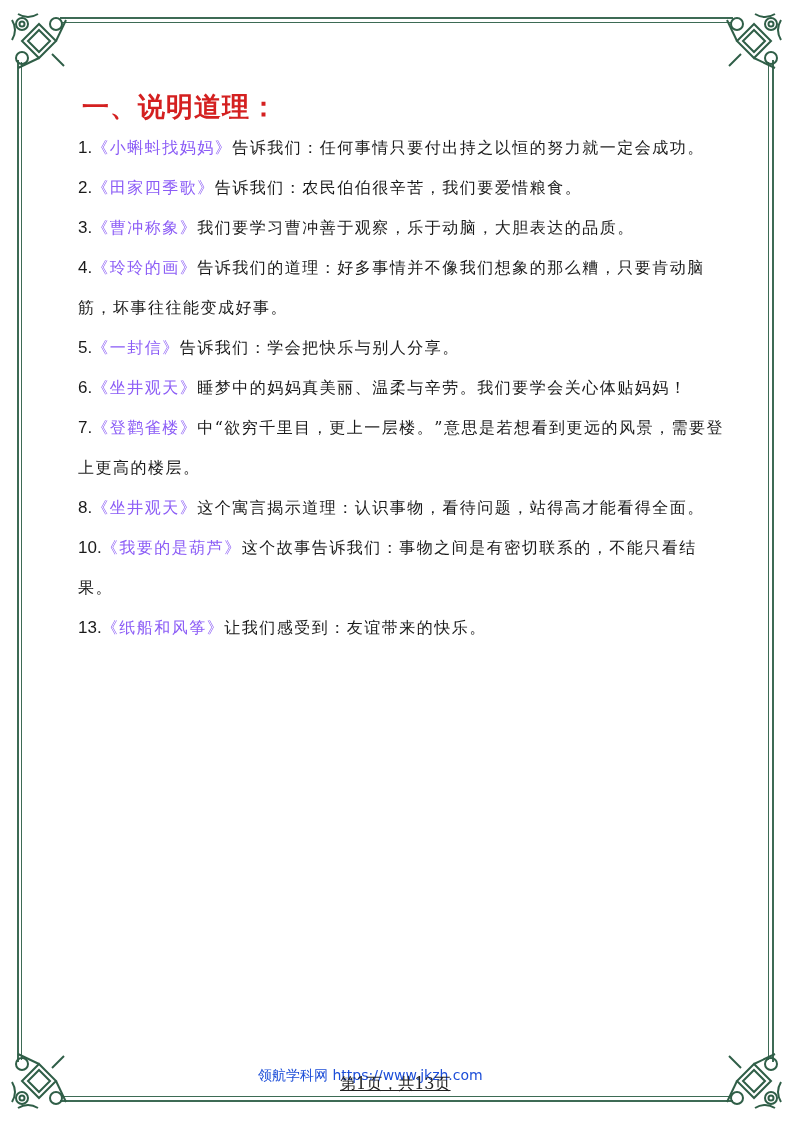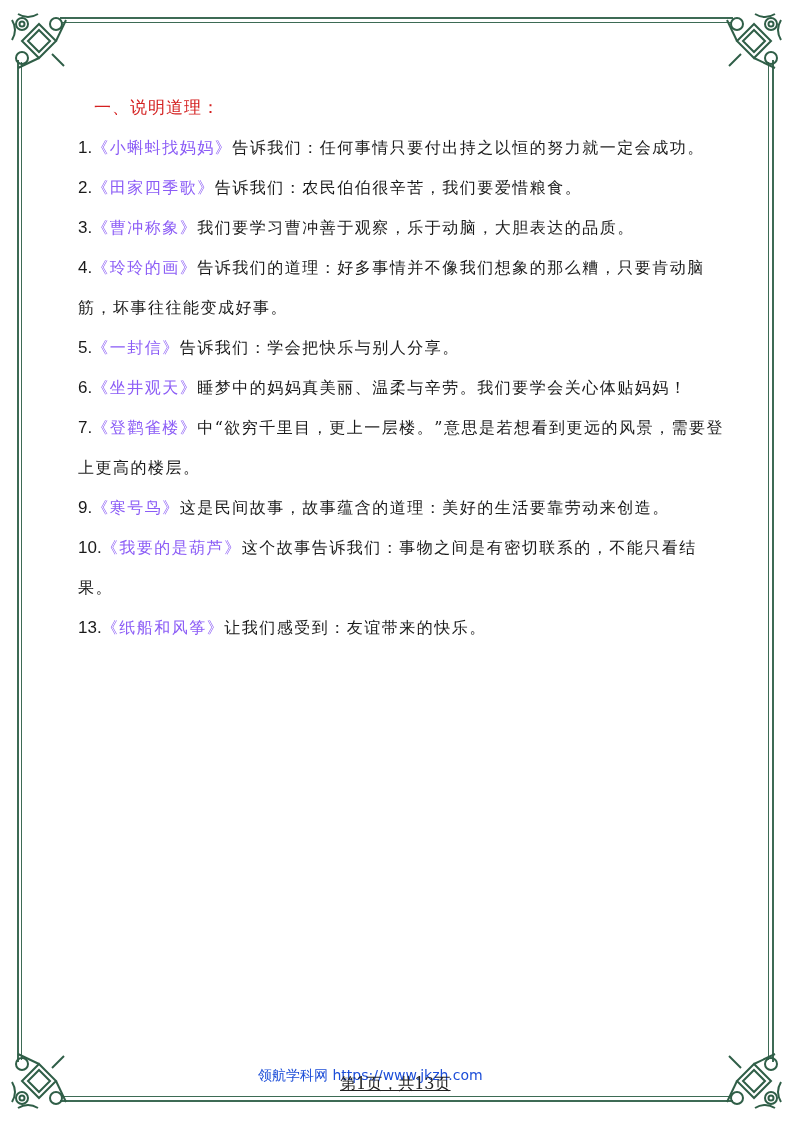--- a/index.html
+++ b/index.html
@@ -1,20 +1,20 @@
 <!DOCTYPE html>
 <html><head>
 <meta charset="utf-8">
 <style>
   html,body{margin:0;padding:0;background:#fff;}
   body{width:793px;height:1122px;position:relative;overflow:hidden;font-family:"DejaVu Serif","Liberation Serif",serif;}
   .frame-line{position:absolute;background:#3d6b55;}
   .corner{position:absolute;width:62px;height:62px;}
   .content{position:absolute;left:78px;top:92px;width:650px;}
-  .title{font-family:"DejaVu Sans","Liberation Sans",sans-serif;font-weight:normal;color:#d42020;font-size:17px;line-height:30px;margin:0 0 6px 16px;letter-spacing:1px;}
+  .title{font-family:"DejaVu Sans","Liberation Sans",sans-serif;font-weight:bold;color:#d42020;font-size:27px;line-height:30px;margin:0 0 6px 4px;letter-spacing:1px;}
   .item{font-size:16px;line-height:40px;color:#1a1a1a;letter-spacing:1.5px;}
   .num{font-family:"Liberation Sans","DejaVu Sans",sans-serif;font-size:17px;letter-spacing:0;}
   .book{color:#8b5cf6;}
   .wm{position:absolute;left:258px;top:1067px;font-family:"DejaVu Sans","Liberation Sans",sans-serif;color:#1d4ed8;font-size:14px;}
   .pagenum{position:absolute;left:340px;top:1074px;font-family:"DejaVu Serif","Liberation Serif",serif;color:#222;font-size:16px;text-decoration:underline;}
 </style>
 </head>
 <body>
 
 <div>
@@ -92,19 +92,19 @@
 <div class="content">
   <div class="title">一、说明道理：</div>
 
   <div class="item"><span class="num">1.</span><span class="book">《小蝌蚪找妈妈》</span><span>告诉我们：任何事情只要付出持之以恒的努力就一定会成功。</span></div>
   <div class="item"><span class="num">2.</span><span class="book">《田家四季歌》</span><span>告诉我们：农民伯伯很辛苦，我们要爱惜粮食。</span></div>
   <div class="item"><span class="num">3.</span><span class="book">《曹冲称象》</span><span>我们要学习曹冲善于观察，乐于动脑，大胆表达的品质。</span></div>
   <div class="item"><span class="num">4.</span><span class="book">《玲玲的画》</span><span>告诉我们的道理：好多事情并不像我们想象的那么糟，只要肯动脑筋，坏事往往能变成好事。</span></div>
   <div class="item"><span class="num">5.</span><span class="book">《一封信》</span><span>告诉我们：学会把快乐与别人分享。</span></div>
   <div class="item"><span class="num">6.</span><span class="book">《坐井观天》</span><span>睡梦中的妈妈真美丽、温柔与辛劳。我们要学会关心体贴妈妈！</span></div>
   <div class="item"><span class="num">7.</span><span class="book">《登鹳雀楼》</span><span>中“欲穷千里目，更上一层楼。”意思是若想看到更远的风景，需要登上更高的楼层。</span></div>
-  <div class="item"><span class="num">9.</span><span class="book">《寒号鸟》</span><span>这是民间故事，故事蕴含的道理：美好的生活要靠劳动来创造。</span></div>
+  <div class="item"><span class="num">8.</span><span class="book">《坐井观天》</span><span>这个寓言揭示道理：认识事物，看待问题，站得高才能看得全面。</span></div>
   <div class="item"><span class="num">10.</span><span class="book">《我要的是葫芦》</span><span>这个故事告诉我们：事物之间是有密切联系的，不能只看结果。</span></div>
   <div class="item"><span class="num">13.</span><span class="book">《纸船和风筝》</span><span>让我们感受到：友谊带来的快乐。</span></div>
 </div>
 
 <div class="wm">领航学科网 https://www.jkzh.com</div>
 <div class="pagenum">第1页，共13页</div>
 
 </body></html>

